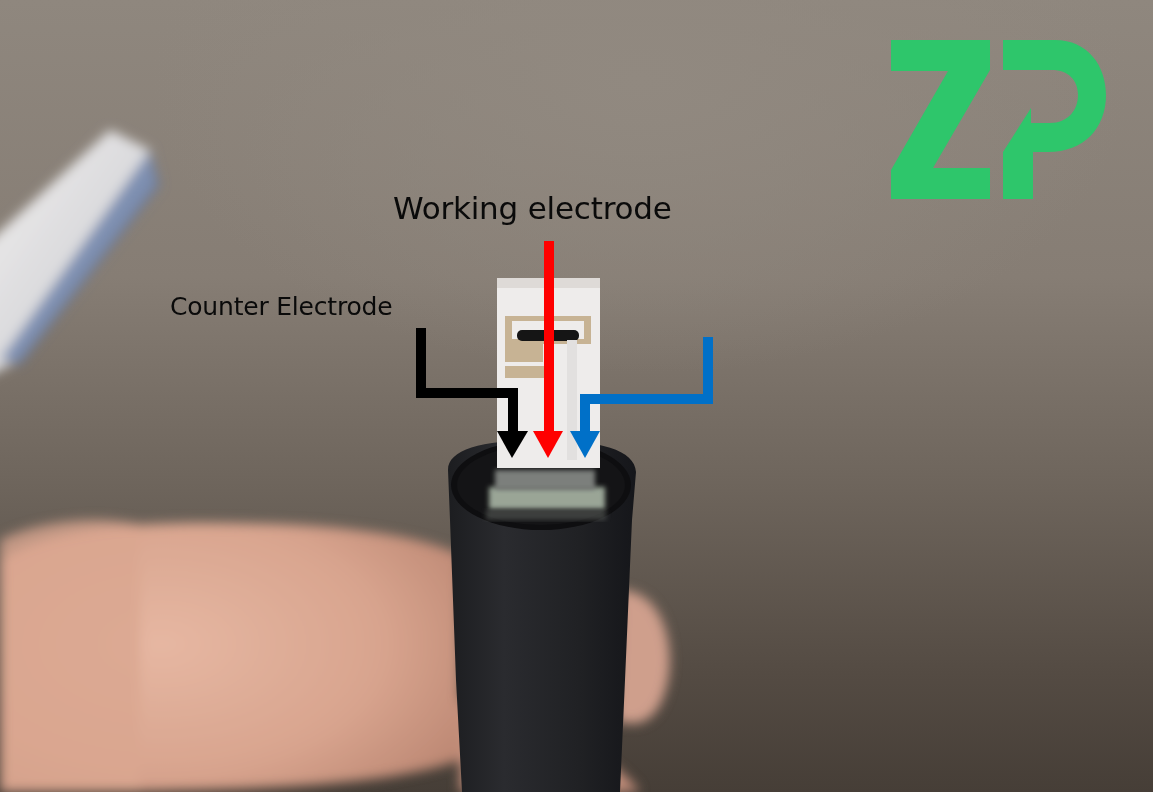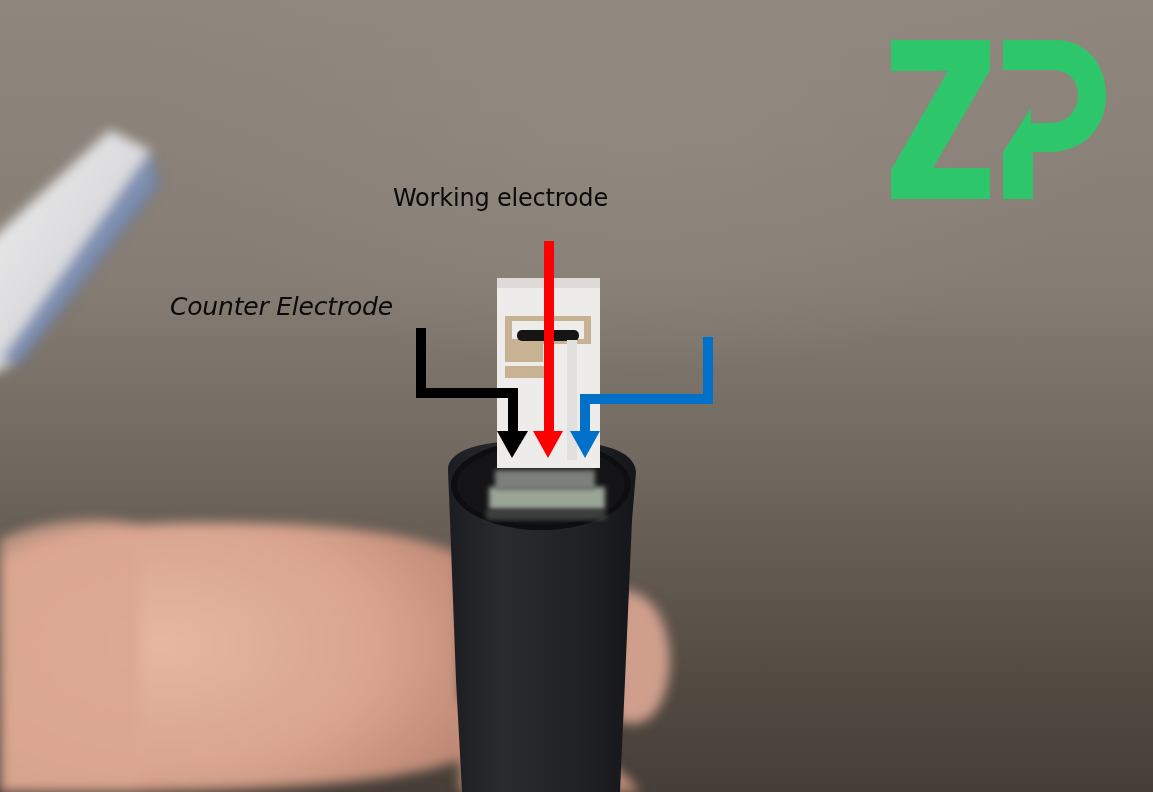--- a/index.html
+++ b/index.html
@@ -5,22 +5,22 @@
   html, body { margin: 0; padding: 0; }
   body { width: 1153px; height: 792px; overflow: hidden; position: relative;
          font-family: "DejaVu Sans", sans-serif; }
   .scene { position: absolute; inset: 0; width: 1153px; height: 792px; overflow: hidden;
     background:
       radial-gradient(ellipse 700px 420px at 640px 80px, #918980 0%, rgba(145,137,128,0) 70%),
       linear-gradient(180deg, #8f877e 0%, #867d74 35%, #6f665d 60%, #544b43 85%, #463e37 100%);
   }
   .label { position: absolute; color: #0a0a0a; font-family: "DejaVu Sans", sans-serif;
            white-space: nowrap; letter-spacing: -0.2px; }
-  .label-working { left: 393px; top: 184px; font-size: 24px; }
-  .label-counter { left: 170px; top: 292px; font-size: 25px; font-style: italic; }
+  .label-working { left: 393px; top: 190px; font-size: 31px; }
+  .label-counter { left: 170px; top: 292px; font-size: 25px; }
   .label-reference { left: 693px; top: 297px; font-size: 25px; }
   svg.layer { position: absolute; left: 0; top: 0; }
 </style>
 </head>
 <body>
 
 <div class="scene">
 
   <svg class="layer" width="1153" height="792" viewBox="0 0 1153 792">
     <defs>

